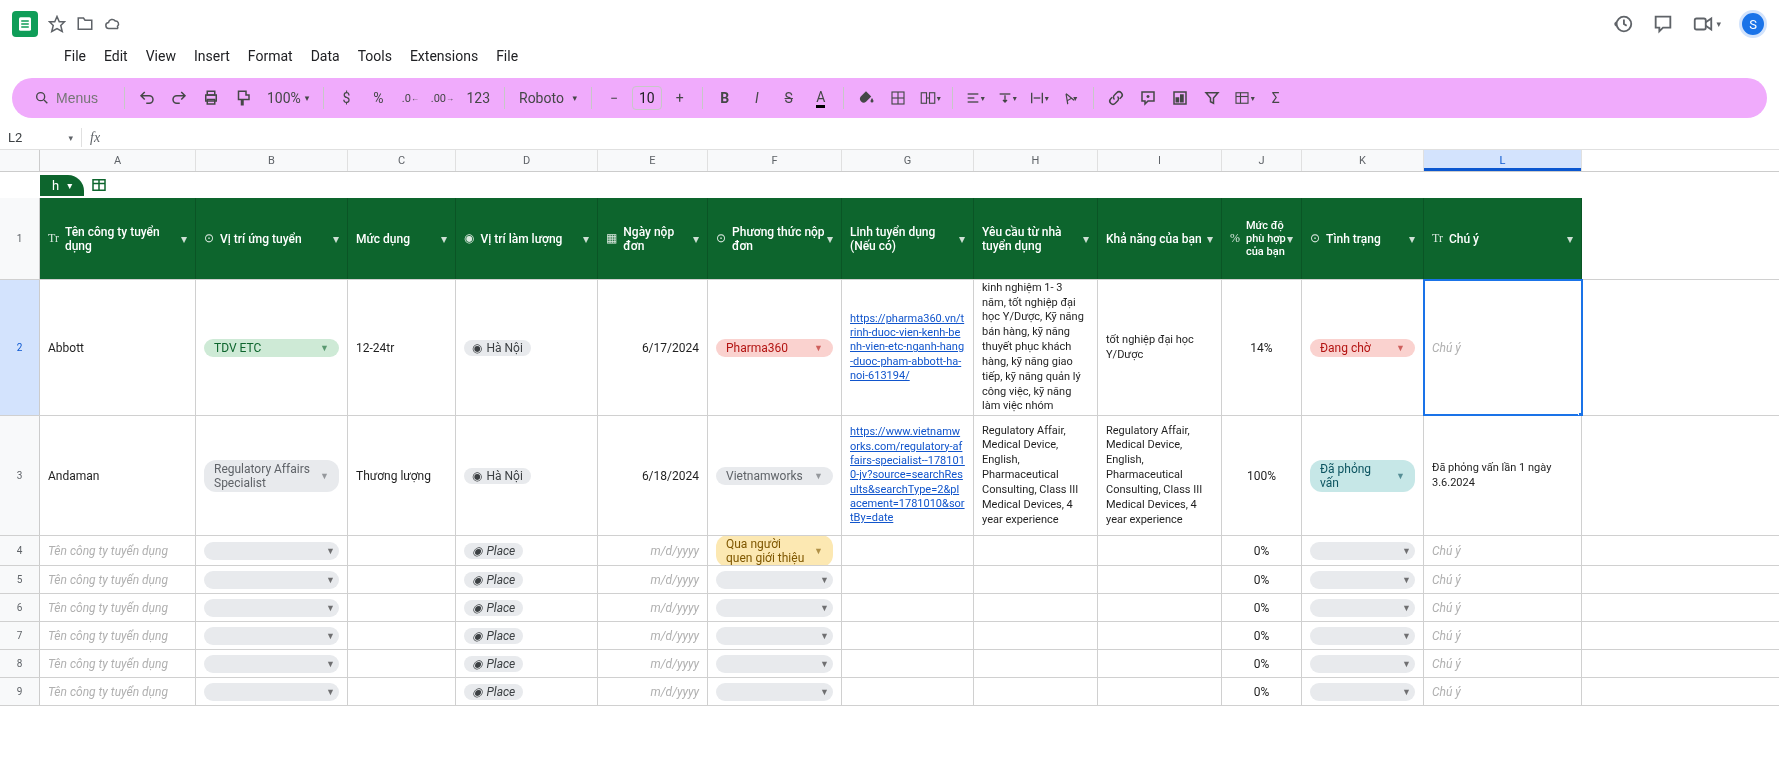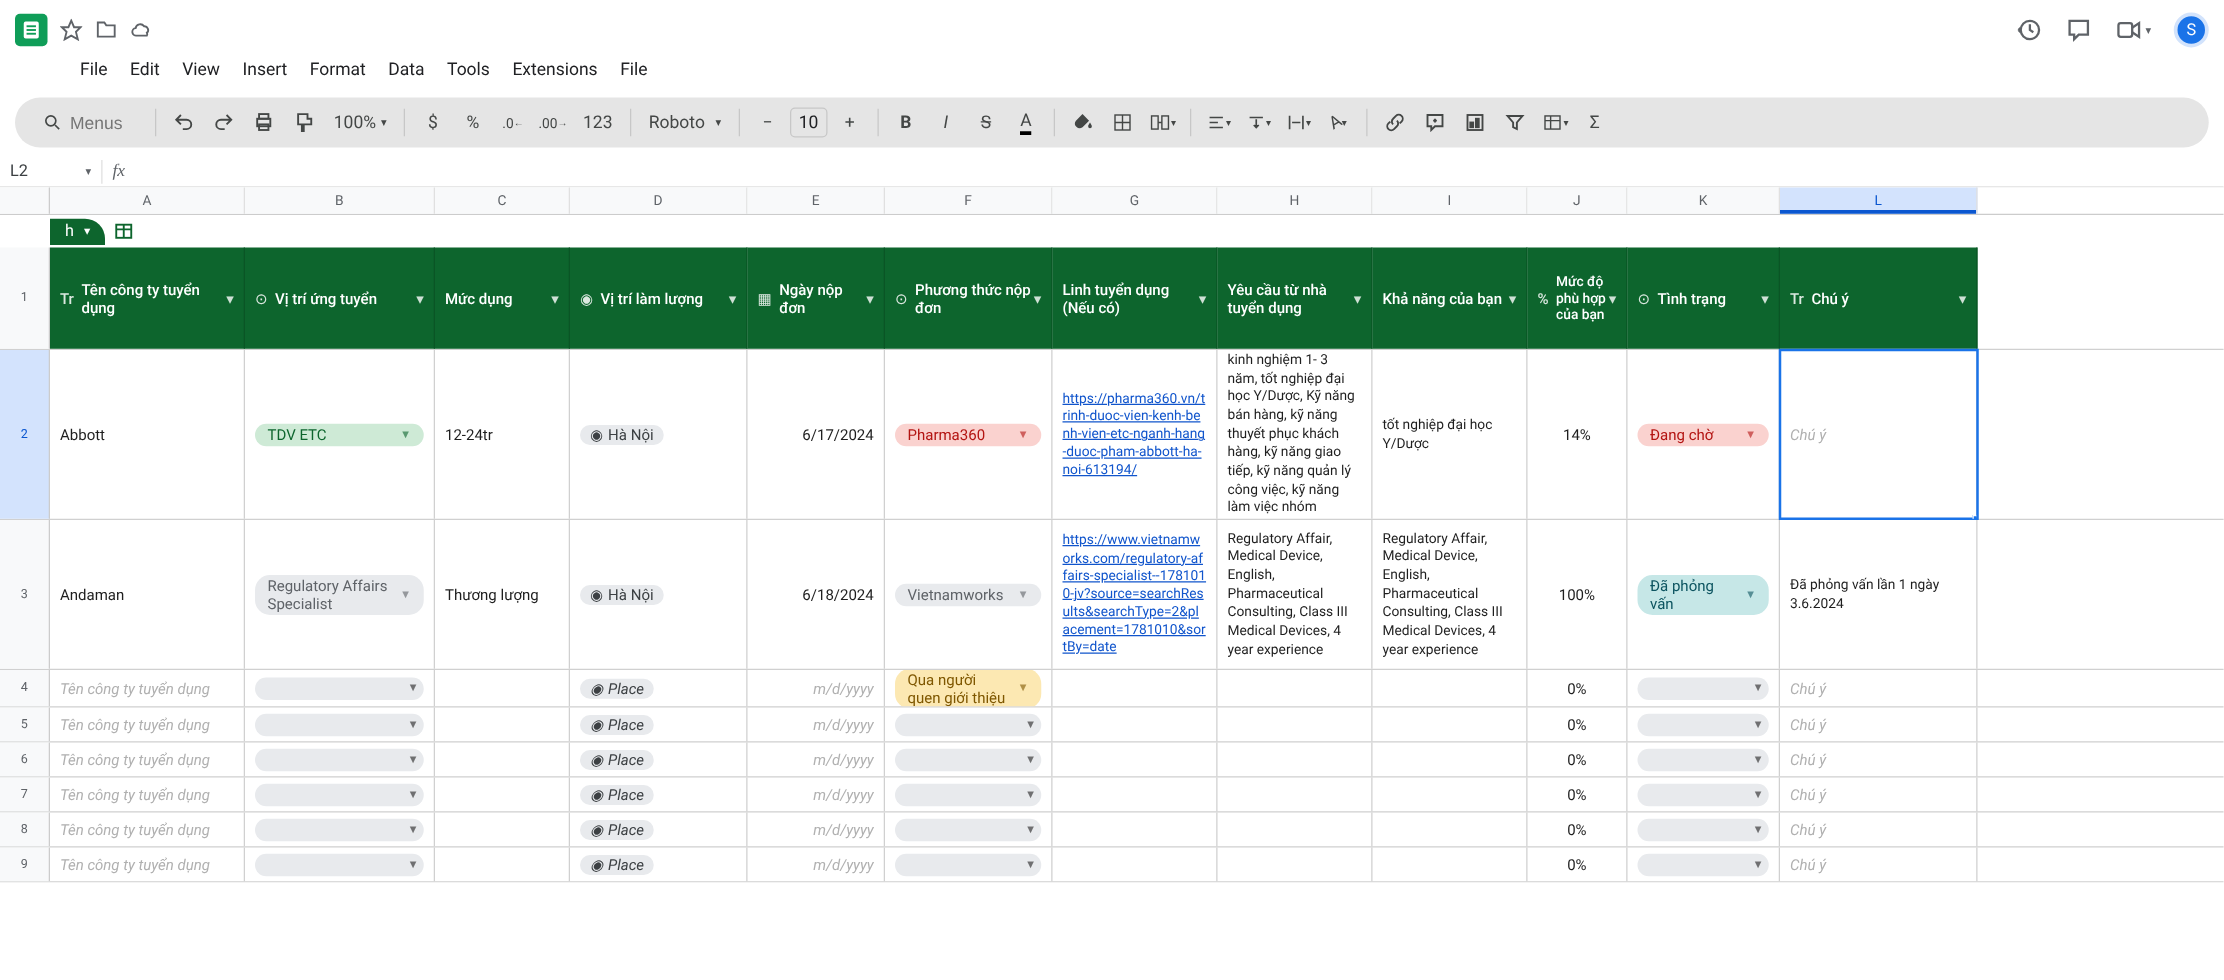--- a/index.html
+++ b/index.html
@@ -7,21 +7,21 @@
 .titlebar { display: flex; align-items: center; padding: 8px 12px 0 12px; height: 40px; }
 .logo { width: 26px; height: 26px; background: #0f9d58; border-radius: 4px; display: flex; align-items: center; justify-content: center; margin-right: 10px; }
 .logo svg { width: 18px; height: 18px; }
 .title { font-size: 18px; color: #202124; margin-right: 10px; }
 .title-icons { display: flex; gap: 10px; color: #5f6368; align-items: center; }
 .title-icons span { cursor: pointer; }
 .title-right { margin-left: auto; display: flex; align-items: center; gap: 18px; color: #5f6368; }
 .title-right .avatar { width: 28px; height: 28px; border-radius: 50%; background: #1a73e8; color: #fff; display: flex; align-items: center; justify-content: center; font-size: 13px; border: 3px solid #d2e3fc; }
 .menubar { display: flex; gap: 2px; padding: 4px 46px 6px 56px; font-size: 14px; color: #202124; }
 .menubar span { padding: 4px 8px; border-radius: 4px; cursor: pointer; }
-.toolbar { display: flex; align-items: center; gap: 4px; padding: 4px 12px; background: #e5e5e5; border-radius: 28px; margin: 4px 12px 8px 12px; height: 40px; }
+.toolbar { display: flex; align-items: center; gap: 4px; padding: 4px 12px; background: #f0abfc; border-radius: 28px; margin: 4px 12px 8px 12px; height: 40px; }
 .tb-search { display: flex; align-items: center; background: transparent; border-radius: 20px; padding: 4px 10px; gap: 6px; }
 .tb-search input { border: none; background: transparent; outline: none; font-size: 14px; width: 50px; }
 .tb-sep { width: 1px; height: 22px; background: #c7c7c7; margin: 0 4px; }
 .tb-btn { width: 28px; height: 28px; display: flex; align-items: center; justify-content: center; color: #444746; cursor: pointer; border-radius: 4px; font-size: 14px; }
 .tb-text { color: #444746; padding: 0 6px; font-size: 14px; display: flex; align-items: center; gap: 4px; cursor: pointer; }
 .font-size-box { display: flex; align-items: center; border: 1px solid #c7c7c7; border-radius: 4px; padding: 0 6px; height: 24px; font-size: 14px; justify-content: center; }
 .namebox-row { display: flex; align-items: center; border-bottom: 1px solid #e0e0e0; height: 24px; }
 .namebox { width: 82px; padding: 2px 8px; font-size: 13px; color: #3c4043; border-right: 1px solid #e0e0e0; display: flex; align-items: center; justify-content: space-between; }
 .fx-label { padding: 0 8px; color: #5f6368; font-style: italic; font-family: serif; font-size: 14px; }
 .grid-container { position: relative; }
@@ -32,21 +32,21 @@
 .col-L.col-header.sel { box-shadow: inset 0 -3px 0 #0b57d0; }
 .tab-row { display: flex; align-items: center; height: 26px; background: #fff; padding-left: 40px; }
 .tab-chip { background: #0d652d; color: #fff; padding: 3px 12px; border-radius: 0 16px 0 0; display: flex; align-items: center; gap: 8px; font-size: 13px; }
 .row { display: flex; border-bottom: 1px solid #d0d0d0; }
 .row-num { width: 40px; background: #f8f9fa; border-right: 1px solid #ccc; display: flex; align-items: center; justify-content: center; font-size: 10px; color: #5f6368; flex-shrink: 0; }
 .row-num.sel { background: #d3e3fd; color: #0b57d0; }
 .cell { border-right: 1px solid #d0d0d0; padding: 4px 8px; font-size: 12px; color: #1f1f1f; display: flex; align-items: center; overflow: hidden; }
 .header-row .cell { background: #0d652d; color: #fff; font-weight: 500; position: relative; border-right-color: #0a5525; }
 .header-row { height: 82px; }
 .header-row .cell .filter-icon { margin-left: auto; cursor: pointer; opacity: 0.8; }
-.header-row .cell .hdr-icon { margin-right: 6px; opacity: 0.85; flex-shrink: 0; }
+.header-row .cell .hdr-icon { margin-right: 6px; opacity: 0.85; flex-shrink: 0; font-family: Liberation Serif, serif; }
 .col-A { width: 156px; }
 .col-B { width: 152px; }
 .col-C { width: 108px; }
 .col-D { width: 142px; }
 .col-E { width: 110px; }
 .col-F { width: 134px; }
 .col-G { width: 132px; }
 .col-H { width: 124px; }
 .col-I { width: 124px; }
 .col-J { width: 80px; }

